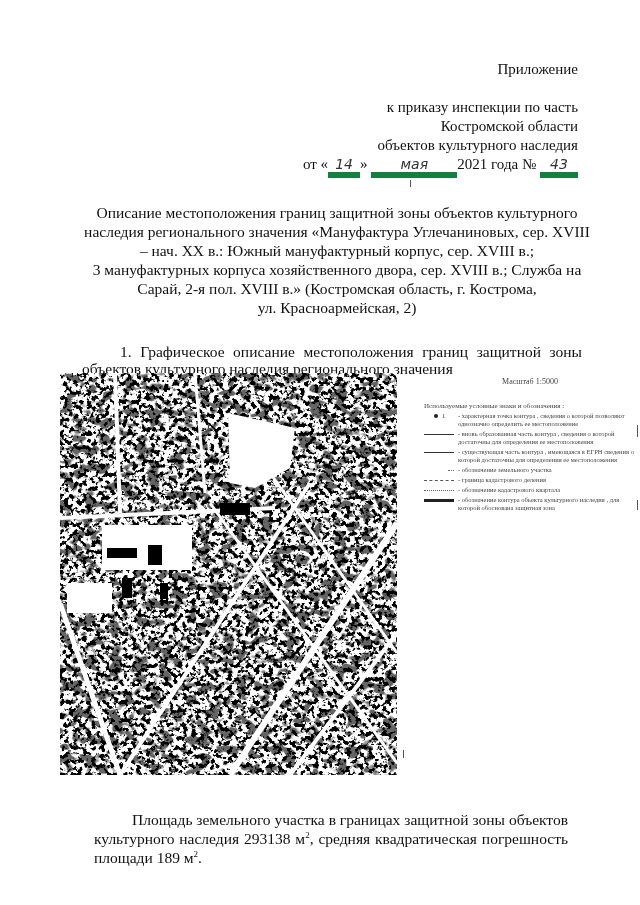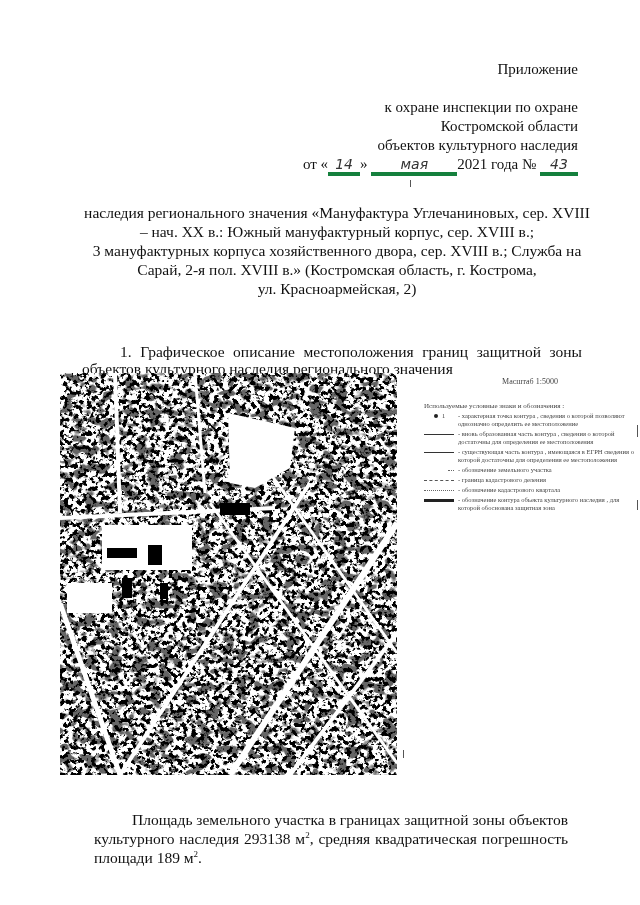--- a/index.html
+++ b/index.html
@@ -5,21 +5,21 @@
     html, body { margin: 0; padding: 0; background: #ffffff; }
     body {
       width: 640px; height: 905px; position: relative; overflow: hidden;
       font-family: "Liberation Serif", "DejaVu Serif", serif; color: #111;
     }
     .right-block { position: absolute; right: 62px; text-align: right; font-size: 15px; line-height: 19px; }
     .app-title { top: 60px; }
     .app-lines { top: 98px; }
     .order-line { top: 155px; white-space: nowrap; }
     .hand { font-family: "DejaVu Sans", sans-serif; font-style: italic; font-size: 14px; color: #333; }
-    .uline { display: inline-block; border-bottom: 4px solid #15803d; text-align: center; line-height: 15px; }
+    .uline { display: inline-block; border-bottom: 6px solid #15803d; text-align: center; line-height: 15px; }
     .title {
       position: absolute; left: 82px; width: 510px; top: 203px;
       text-align: center; font-size: 15.5px; line-height: 19px;
     }
     .section-head {
       position: absolute; left: 82px; width: 500px; top: 343px;
       font-size: 15.5px; line-height: 17px; text-align: justify;
     }
     .section-head .first { text-indent: 38px; display: block; text-align-last: justify; }
     .map {
@@ -49,32 +49,33 @@
     sup { font-size: 9px; line-height: 0; }
     .speck { position: absolute; width: 1px; background: #555; }
   </style>
 </head>
 <body>
 
 <div class="right-block app-title">
   <span>Приложение</span>
 </div>
 <div class="right-block app-lines">
-  <div>к охране инспекции по охране</div>
+  <div>к приказу инспекции по часть</div>
   <div>Костромской области</div>
   <div>объектов культурного наследия</div>
 </div>
 <div class="right-block order-line">
   <span>от «</span><span class="uline hand" style="width:32px">14</span><span>»</span>
   <span class="uline hand" style="width:86px">мая</span><span>2021 года №</span>
   <span class="uline hand" style="width:38px">43</span>
 </div>
 <div class="speck" style="left:410px;top:180px;height:7px;"></div>
 
 <div class="title">
+  <div>Описание местоположения границ защитной зоны объектов культурного</div>
   <div>наследия регионального значения «Мануфактура Углечаниновых, сер. XVIII</div>
   <div>– нач. XX в.: Южный мануфактурный корпус, сер. XVIII в.;</div>
   <div>3 мануфактурных корпуса хозяйственного двора, сер. XVIII в.; Служба на</div>
   <div>Сарай,  2-я пол. XVIII в.»  (Костромская область, г. Кострома,</div>
   <div>ул. Красноармейская, 2)</div>
 </div>
 
 <div class="section-head">
   <span class="first">1. Графическое описание местоположения границ защитной зоны</span>
   <span>объектов культурного наследия регионального значения</span>

